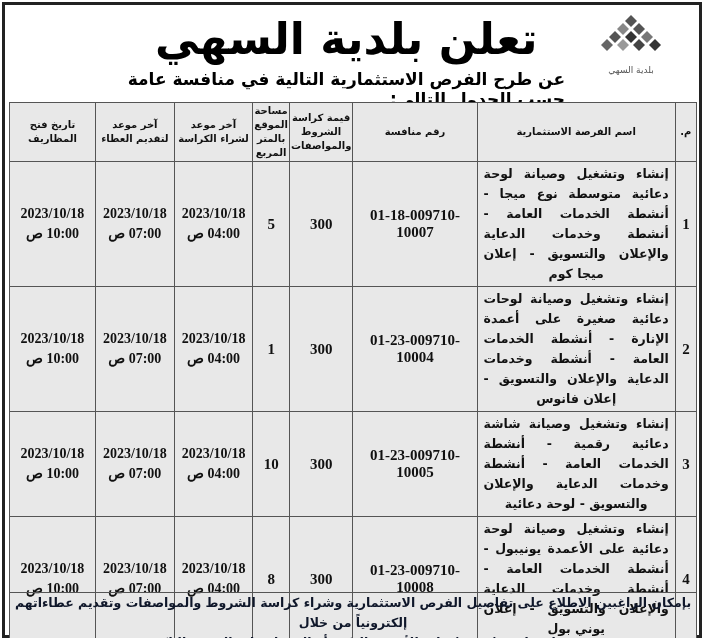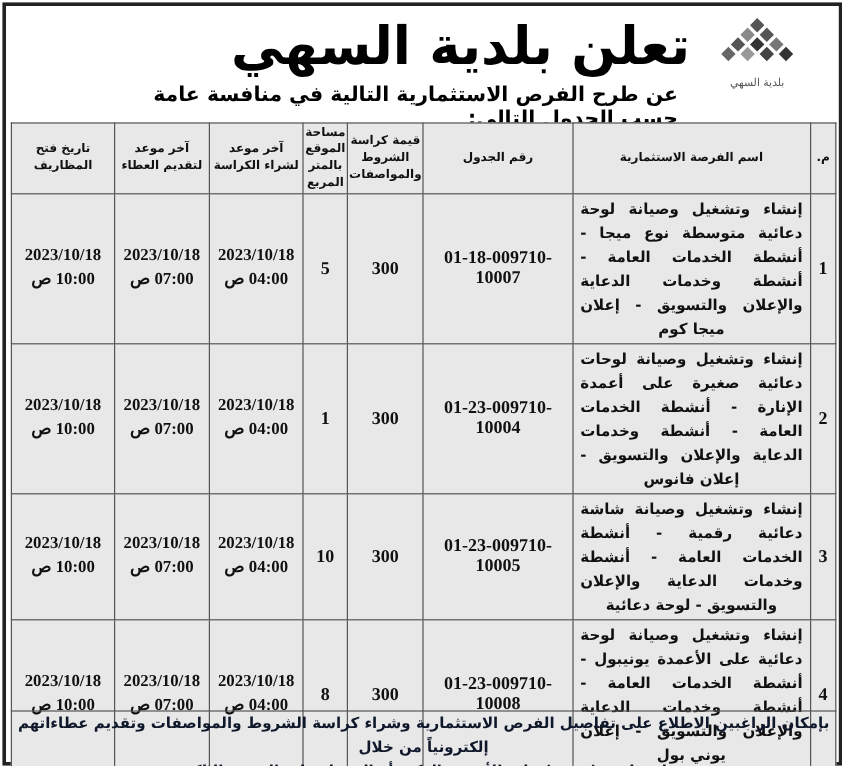--- a/index.html
+++ b/index.html
@@ -1,20 +1,20 @@
 <!DOCTYPE html>
 <html><head>
 <meta charset="utf-8">
 <style>
   html,body{margin:0;padding:0;background:#fff;}
   body{width:702px;height:638px;overflow:hidden;font-family:"DejaVu Sans",sans-serif;}
   .frame{position:absolute;left:2px;top:2px;width:694px;height:630px;border:3px solid #222;background:#fff;}
   .logo-right{position:absolute;right:8px;top:8px;width:120px;height:80px;text-align:center;}
   .logo-left{position:absolute;left:4px;top:6px;width:100px;height:90px;text-align:center;}
-  .title{position:absolute;left:150px;width:420px;top:4px;text-align:right;font-family:"DejaVu Sans",sans-serif;font-weight:900;font-size:44px;color:#000;direction:rtl;letter-spacing:1px;line-height:60px;}
+  .title{position:absolute;left:150px;width:420px;top:4px;text-align:left;font-family:"DejaVu Sans",sans-serif;font-weight:900;font-size:44px;color:#000;direction:rtl;letter-spacing:1px;line-height:60px;}
   .subtitle{position:absolute;left:100px;width:460px;top:64px;text-align:right;font-weight:bold;font-size:17px;direction:rtl;color:#000;}
   .logo-text{font-size:13px;direction:rtl;color:#444;}
   .logo-sub{font-size:9px;direction:rtl;color:#555;}
   .logo-tiny{font-size:5px;color:#666;}
   table{position:absolute;left:4px;top:97px;width:688px;border-collapse:collapse;direction:rtl;background:#e8e8e8;}
   th,td{border:1px solid #555;text-align:center;vertical-align:middle;color:#111;}
   th{font-size:10px;font-weight:bold;height:52px;background:#e8e8e8;line-height:14px;}
   td{font-family:"Liberation Serif",serif;font-weight:bold;font-size:15px;}
   td.name{font-family:"DejaVu Sans",sans-serif;font-size:12.5px;line-height:20px;text-align:justify;text-align-last:center;padding:2px 6px;}
   td.date{font-size:14px;line-height:20px;}
@@ -55,21 +55,21 @@
         <col style="width:42px">
         <col style="width:32px">
         <col style="width:80px">
         <col style="width:80px">
         <col style="width:88px">
     </colgroup>
     <thead>
       <tr>
         <th>م.</th>
         <th>اسم الفرصة الاستثمارية</th>
-        <th>رقم الجدول</th>
+        <th>رقم منافسة</th>
         <th>قيمة كراسة الشروط والمواصفات</th>
         <th>مساحة الموقع بالمتر المربع</th>
         <th>آخر موعد لشراء الكراسة</th>
         <th>آخر موعد لتقديم العطاء</th>
         <th>تاريخ فتح المظاريف</th>
       </tr>
     </thead>
     <tbody>
       <tr class="row">
         <td>1</td>

